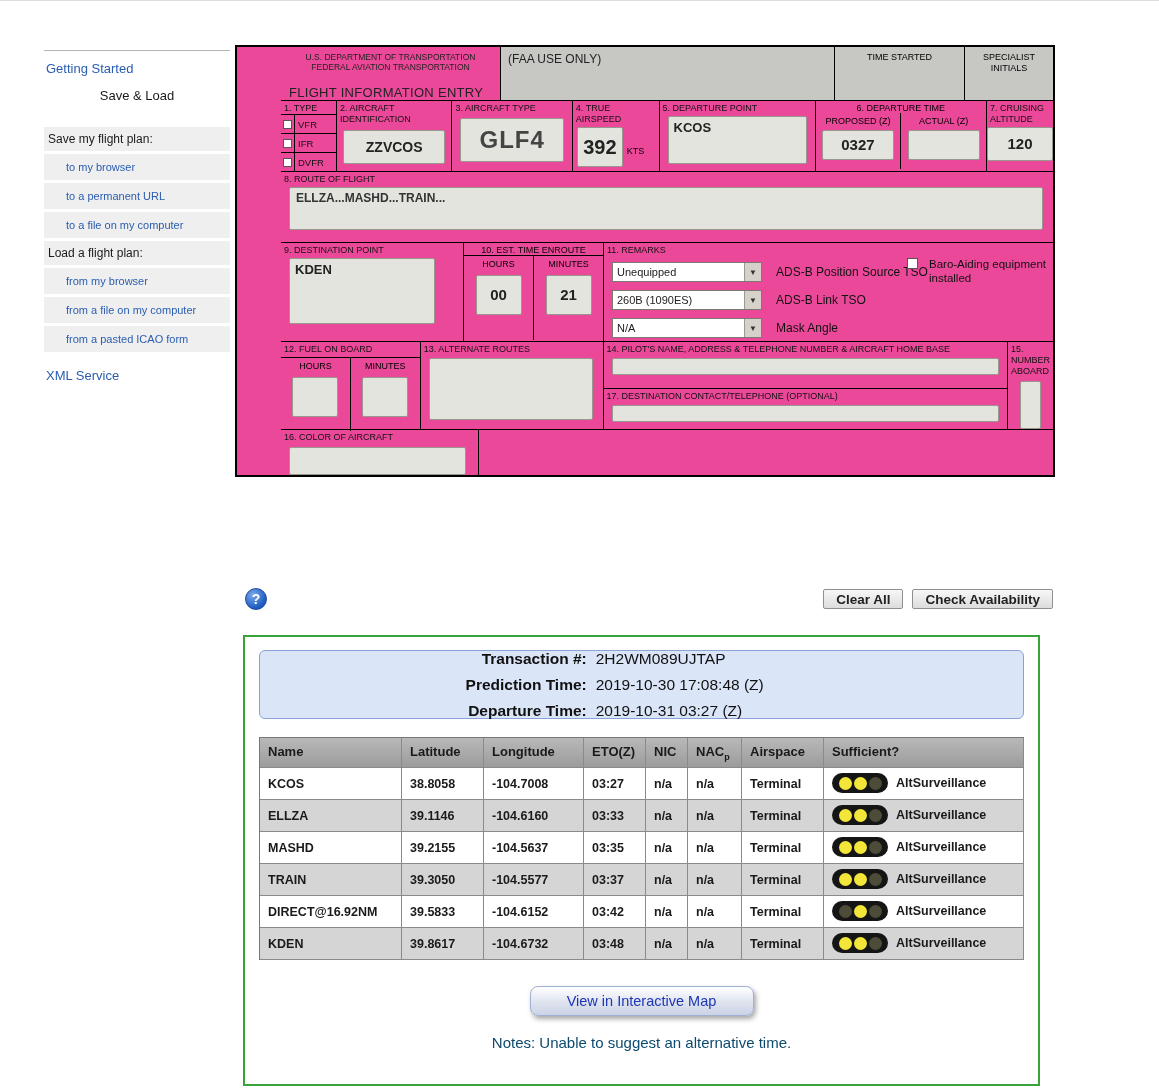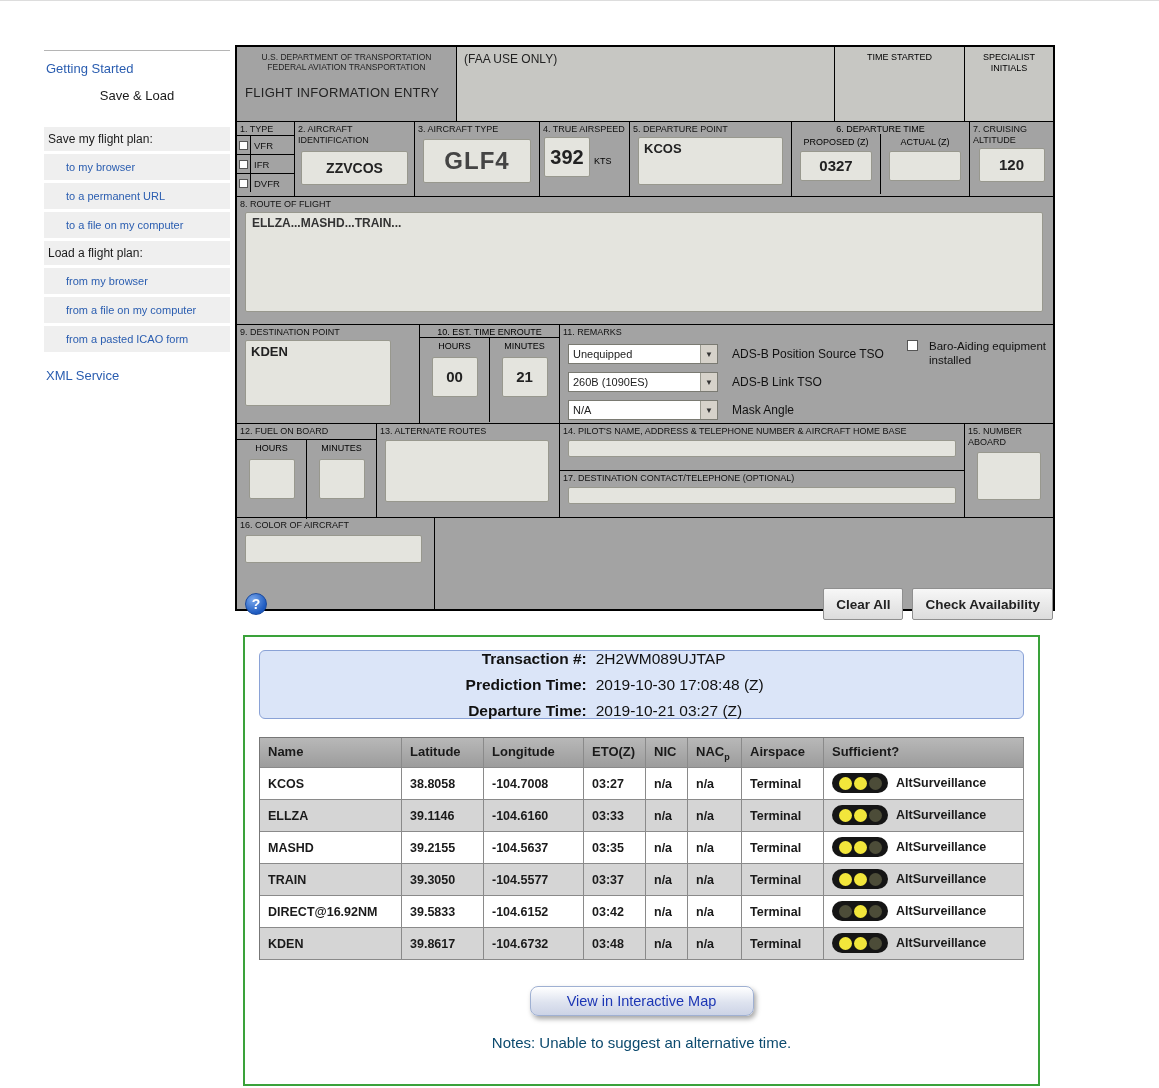--- a/index.html
+++ b/index.html
@@ -10,21 +10,21 @@
   
   .sidebar { position:absolute; left:44px; top:50px; width:186px; border-top:1px solid #b5b5b5; padding-top:2px; }
   .sb-item { cursor:default; }
   .sb-link { color:#2a5db0; font-size:13px; padding:8px 2px 6px; cursor:pointer; }
   .sidebar > .sb-link:last-child { margin-top:8px; }
   .sb-section { color:#1a1a1a; font-size:13px; padding:6px 2px 24px;text-align:center; }
   .sb-subheader { background:#efefef; color:#1a1a1a; font-size:12px; padding:5px 4px; margin-bottom:3px; }
   .sb-sublink { background:#efefef; color:#2a5db0; font-size:11px; padding:7px 4px 7px 22px; margin-bottom:3px; cursor:pointer; }
 
   
-  .faa-form { position:absolute; left:235px; top:45px; width:820px; height:566px; border:2px solid #000; background:#a3a3a3; display:flex; flex-direction:column; }
+  .faa-form { position:absolute; left:235px; top:45px; width:820px; height:432px; border:2px solid #000; background:#ec4899; display:flex; flex-direction:column;padding-left:44px; }
   .frow { display:flex; border-bottom:1px solid #000; position:relative; }
   .frow.last { border-bottom:none; }
   .fcell { border-right:1px solid #000; position:relative; }
   .fcell.lastc { border-right:none; }
   .flabel { font-size:9px; color:#111; padding:2px 3px 0; line-height:11px; }
   .ginput { background:#e4e4de; border:1px solid #98988e; border-radius:2px; color:#222; }
 
   
   .r-head { height:75px; }
   .h-dept { width:220px; padding-top:5px; }
@@ -98,21 +98,21 @@
   
   .r-sixteen { flex:1; }
   .c-color { width:198px; }
   .color-input { margin:4px 12px 0 8px; height:28px; }
   .c-empty { flex:1; }
 
   
   .actionbar { position:absolute; left:235px; top:588px; width:818px; display:flex; align-items:center; }
   .help { width:22px; height:22px; border-radius:50%; background:radial-gradient(circle at 35% 30%, #7aa8ec, #1d5ac0 70%); color:#fff; font-weight:bold; font-size:14px; display:flex; align-items:center; justify-content:center; border:1px solid #1a4a9e; cursor:pointer; margin-left:10px; }
   .spacer { flex:1; }
-  .btn { height:32px; padding:8px 12px; background:linear-gradient(#f7f7f7,#dcdcdc); border:1px solid #8f8f8f; border-radius:2px; font-weight:bold; font-size:13.5px; color:#222; display:flex; align-items:center; cursor:pointer; margin-left:9px; }
+  .btn { height:20px; padding:8px 12px; background:linear-gradient(#f7f7f7,#dcdcdc); border:1px solid #8f8f8f; border-radius:2px; font-weight:bold; font-size:13.5px; color:#222; display:flex; align-items:center; cursor:pointer; margin-left:9px; }
 
   
   .results { position:absolute; left:243px; top:635px; width:797px; height:451px; border:2px solid #3aa23a; background:#fff; }
   .txbox { margin:13px 14px 0; height:69px; background:#dbe5f8; border:1px solid #8aa2d6; border-radius:6px; display:flex; flex-direction:column; justify-content:center; font-size:15.5px; color:#111; gap:3px; }
   .tx-line { display:grid; grid-template-columns:44% 56%; line-height:23px; }
   .tx-label { text-align:right; padding-right:9px; font-weight:bold; }
   .tx-value { text-align:left; }
   .res-table { margin:18px 14px 0; display:grid; grid-template-columns:142px 82px 100px 62px 42px 54px 82px 1fr; border-left:1px solid #777; border-top:1px solid #777; }
   .rt-cell { border-right:1px solid #8a8a8a; border-bottom:1px solid #8a8a8a; font-weight:bold; font-size:12.5px; color:#1a1a1a; padding:9px 8px 8px; background:#fff; }
   .rt-head { background:linear-gradient(#b8b8b8,#9c9c9c); font-size:13px; padding:6px 8px 5px; }
@@ -326,21 +326,21 @@
     <div class="tx-line">
       <span class="tx-label">Transaction #:</span>
       <span class="tx-value">2H2WM089UJTAP</span>
     </div>
     <div class="tx-line">
       <span class="tx-label">Prediction Time:</span>
       <span class="tx-value">2019-10-30 17:08:48 (Z)</span>
     </div>
     <div class="tx-line">
       <span class="tx-label">Departure Time:</span>
-      <span class="tx-value">2019-10-21 03:27 (Z)</span>
+      <span class="tx-value">2019-10-31 03:27 (Z)</span>
     </div>
   </div>
 
   <div class="res-table">
       <div class="rt-cell rt-head">Name</div>
       <div class="rt-cell rt-head">Latitude</div>
       <div class="rt-cell rt-head">Longitude</div>
       <div class="rt-cell rt-head">ETO(Z)</div>
       <div class="rt-cell rt-head">NIC</div>
       <div class="rt-cell rt-head">NAC<sub>p</sub></div>

